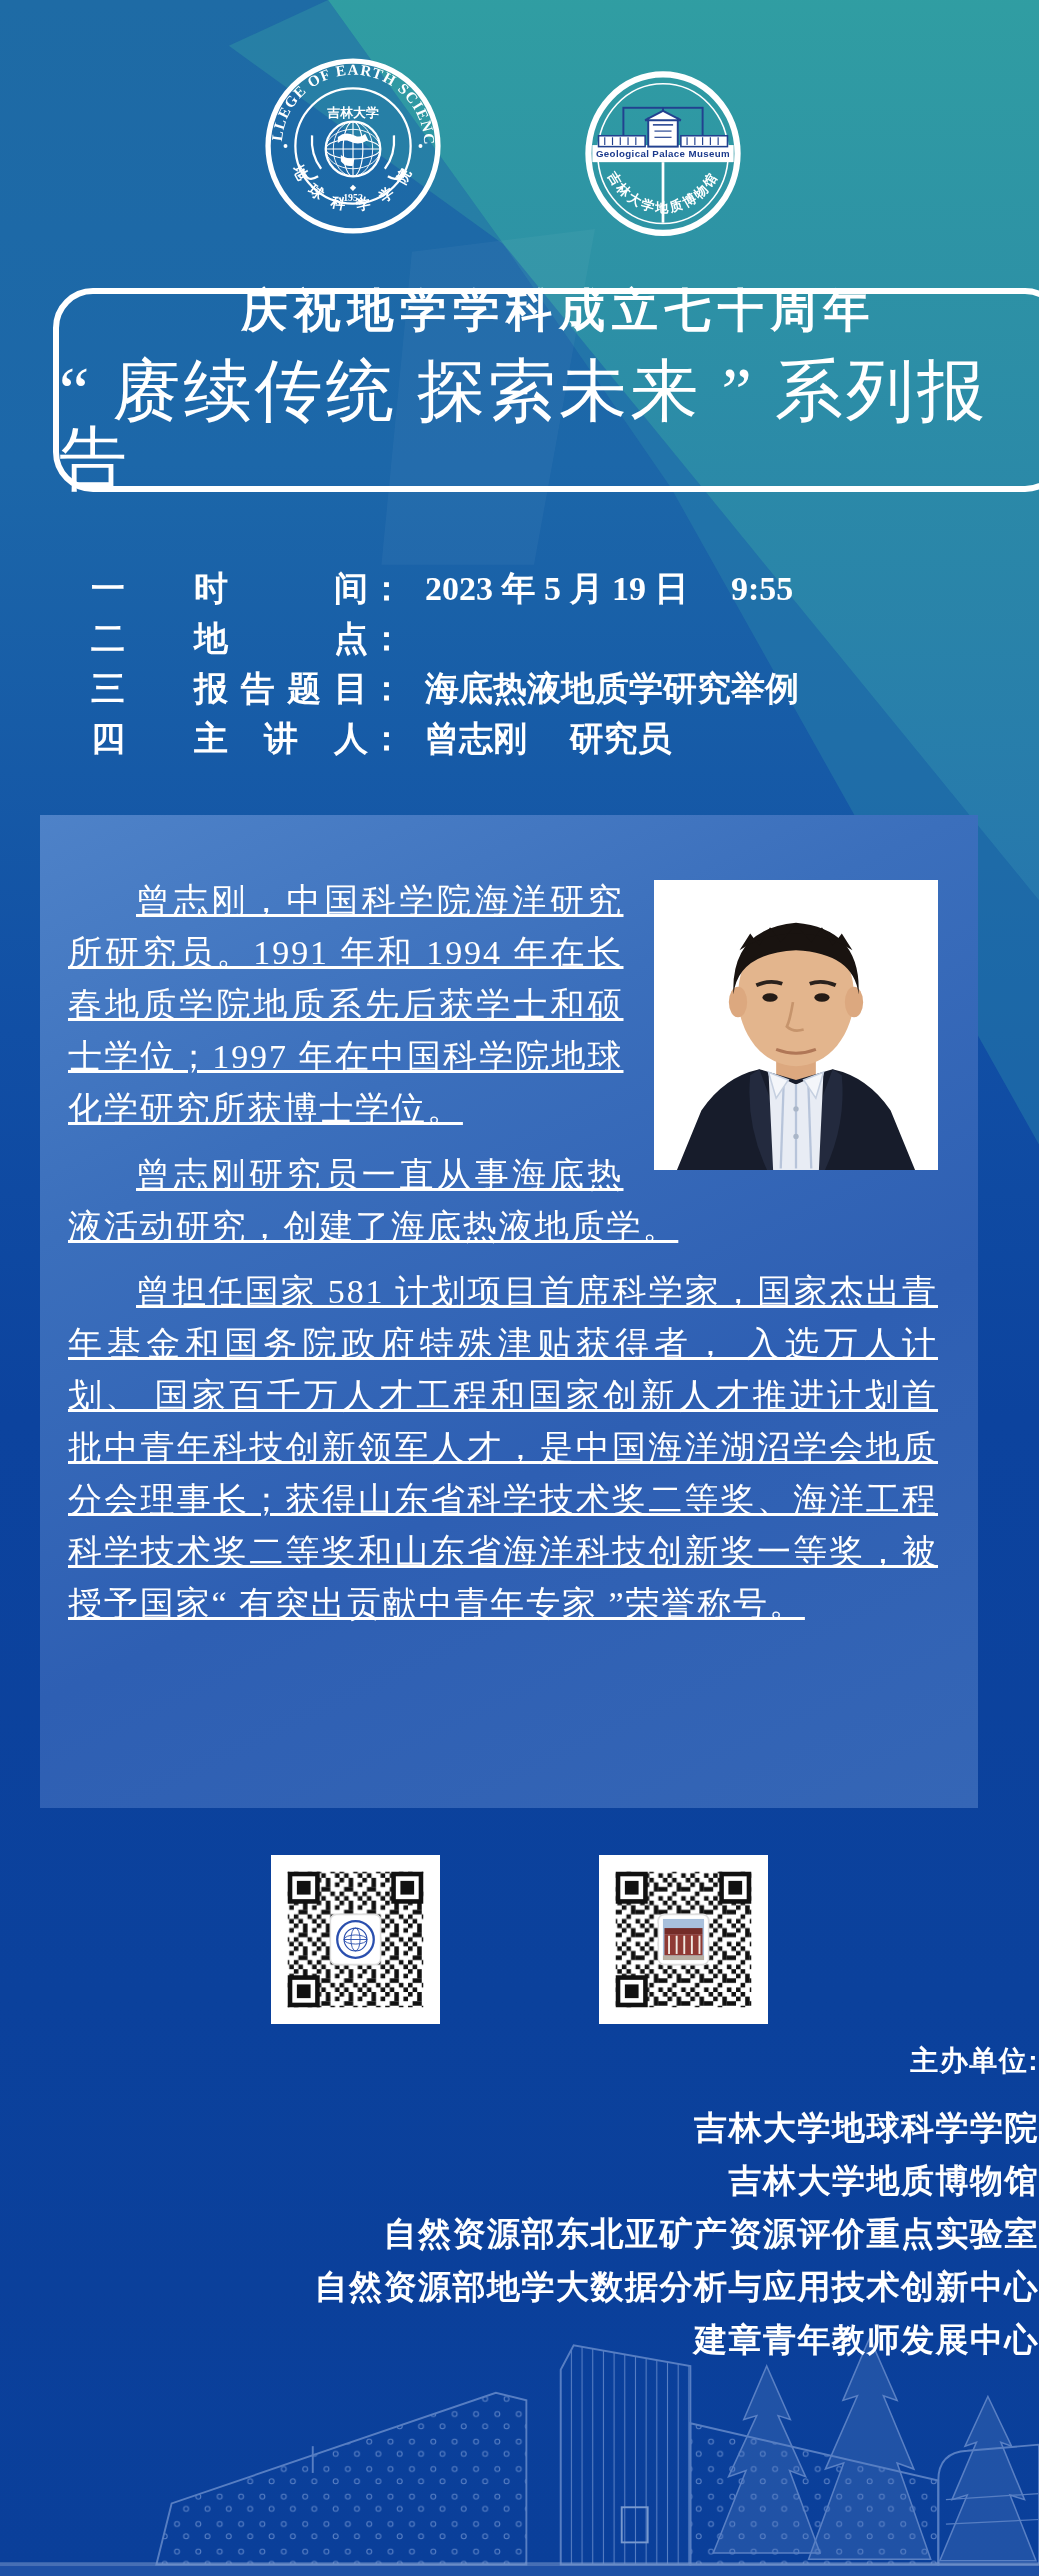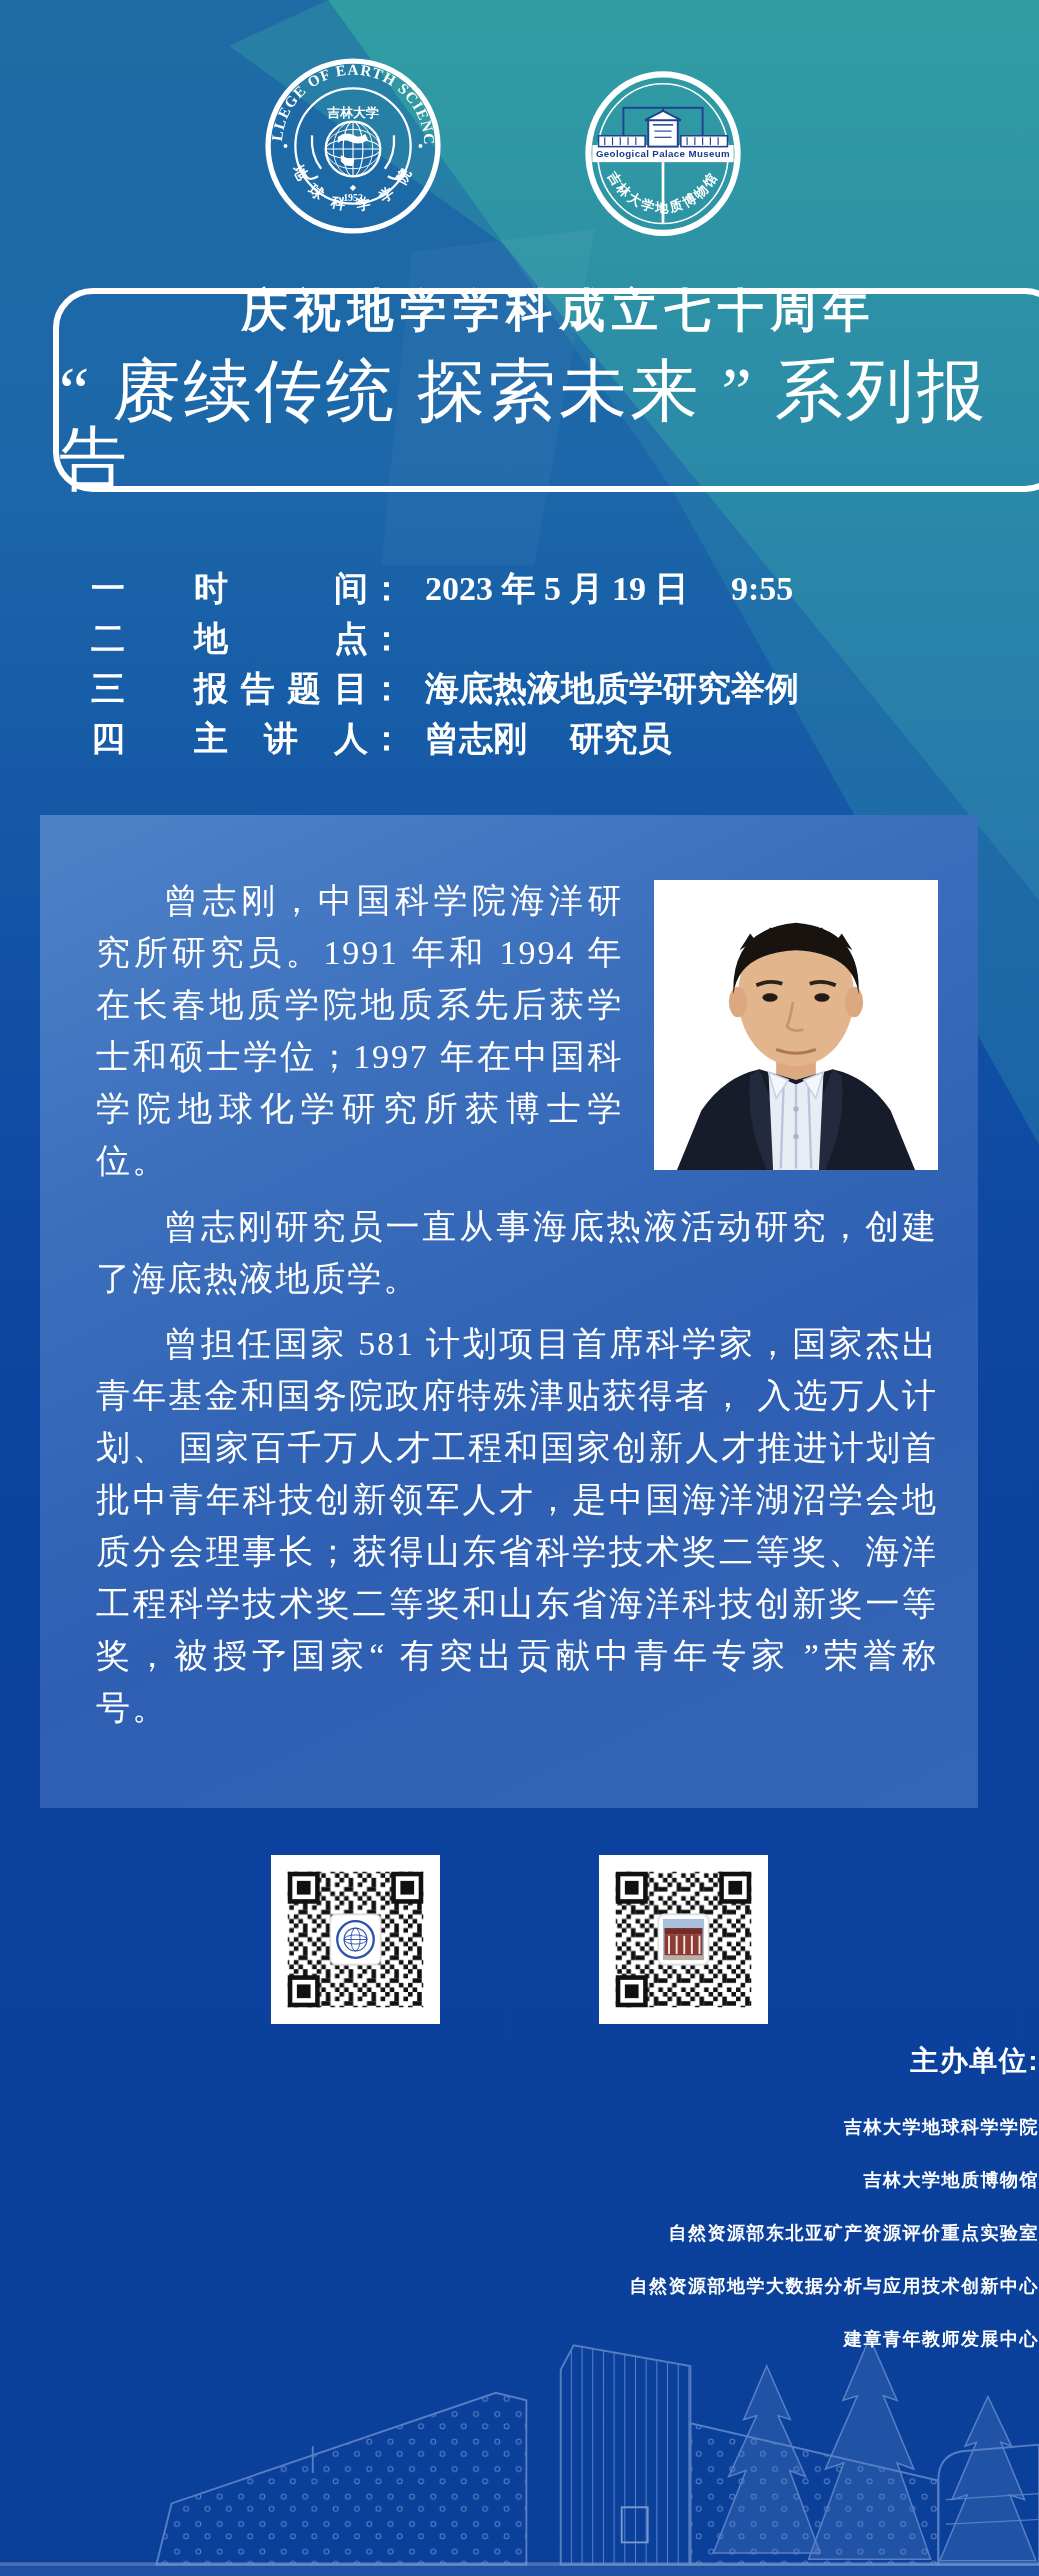--- a/index.html
+++ b/index.html
@@ -24,35 +24,35 @@
   
   .info-list{left:89px;top:566px;width:916px;}
   .info-row{display:flex;align-items:baseline;height:50px;font-size:34px;font-weight:600;}
   .info-no{width:38px;text-align:center;}
   .info-label{display:inline-block;width:174px;margin-left:67px;text-align:justify;text-align-last:justify;}
   .info-colon{margin-left:1.5px;}
   .info-value{margin-left:21.4px;white-space:pre;}
 
   
   .bio-panel{left:40px;top:815px;width:938px;height:993px;box-sizing:border-box;
-             padding:60px 40px 0 56px;overflow:hidden;
-             background:linear-gradient(155deg,#4e82c8 0%,#3b6fbc 30%,#2e5fb3 62%,#3566b6 100%);}
+             padding:60px 40px 0 28px;overflow:hidden;
+             background:linear-gradient(155deg,#4e82c8 0%,#3b6fbc 30%,#2e5fb3 62%,#3566b6 100%);text-decoration:underline;}
   .portrait{float:right;width:284px;height:290px;margin:4.6px 0 10.7px 30.5px;background:#ffffff;}
   .bio-panel p{margin:0 0 13.7px 0;font-size:34px;line-height:52px;letter-spacing:1.9px;text-align:justify;}
   .bio-panel p.indent{text-indent:2em;}
 
   
   .qr-row{left:0;top:1855px;width:1039px;display:flex;justify-content:center;gap:159px;}
   .qr-card{width:169px;height:169px;background:#ffffff;}
 
   
   .org-block{left:0;top:2042px;width:1039px;text-align:right;
              font-family:"Liberation Sans","DejaVu Sans",sans-serif;font-weight:700;}
   .org-heading{font-size:28px;letter-spacing:1.5px;margin-bottom:21.4px;}
-  .org-item{font-size:18px;letter-spacing:1.5px;height:53px;line-height:53px;}
+  .org-item{font-size:33px;letter-spacing:1.5px;height:53px;line-height:53px;}
 </style>
 </head>
 <body>
 
 <div class="poster">
 
   <svg class="bg-svg" width="1039" height="2576" viewBox="0 0 1362 3376" preserveAspectRatio="none">
     <defs>
       <linearGradient id="vgrad" x1="0" y1="0" x2="0" y2="1">
         <stop offset="0" stop-color="#1e6ba5"></stop>

